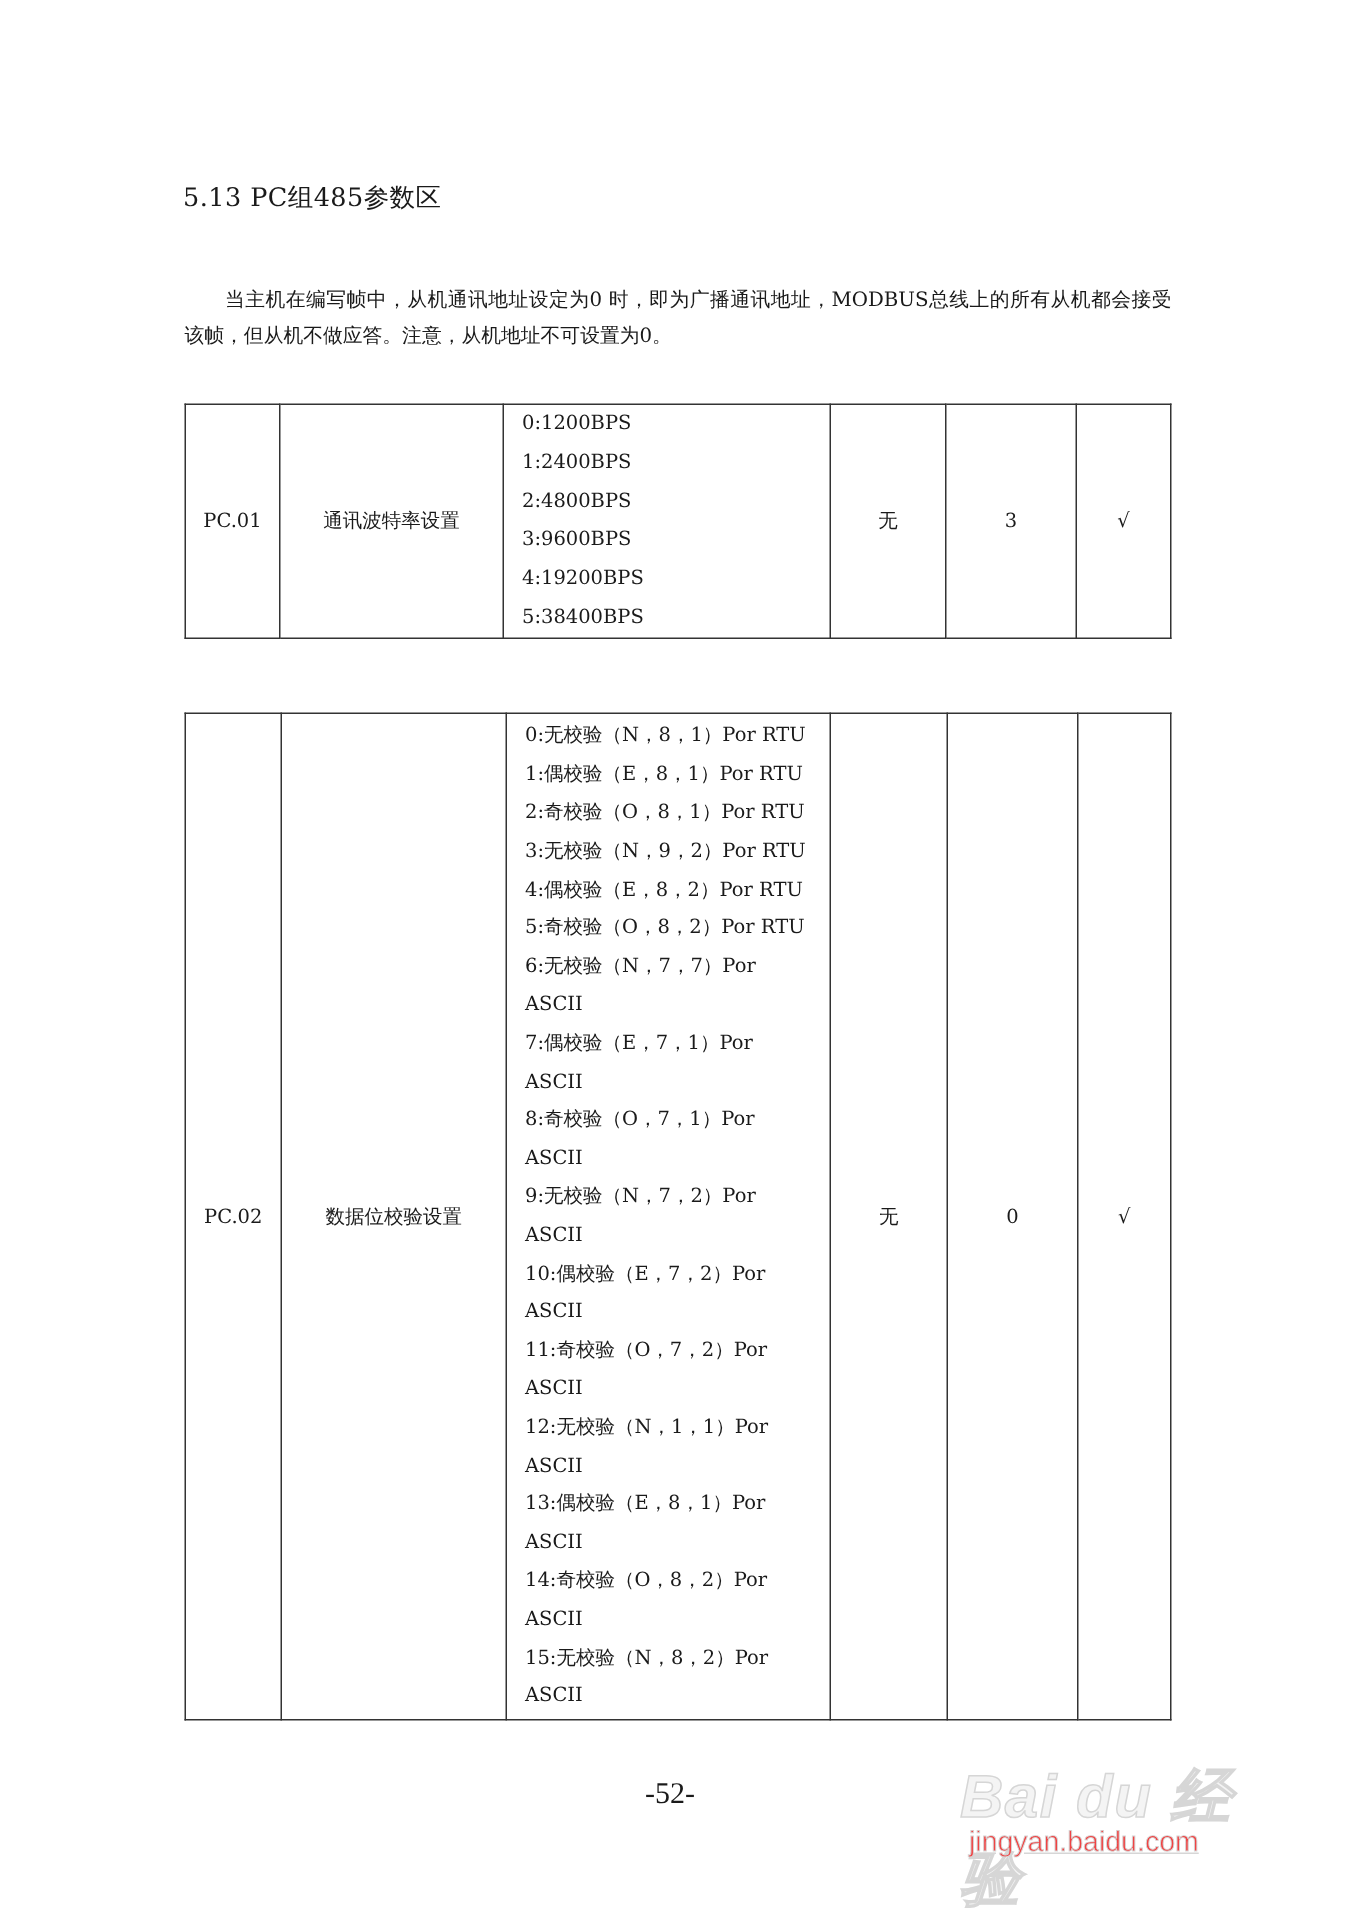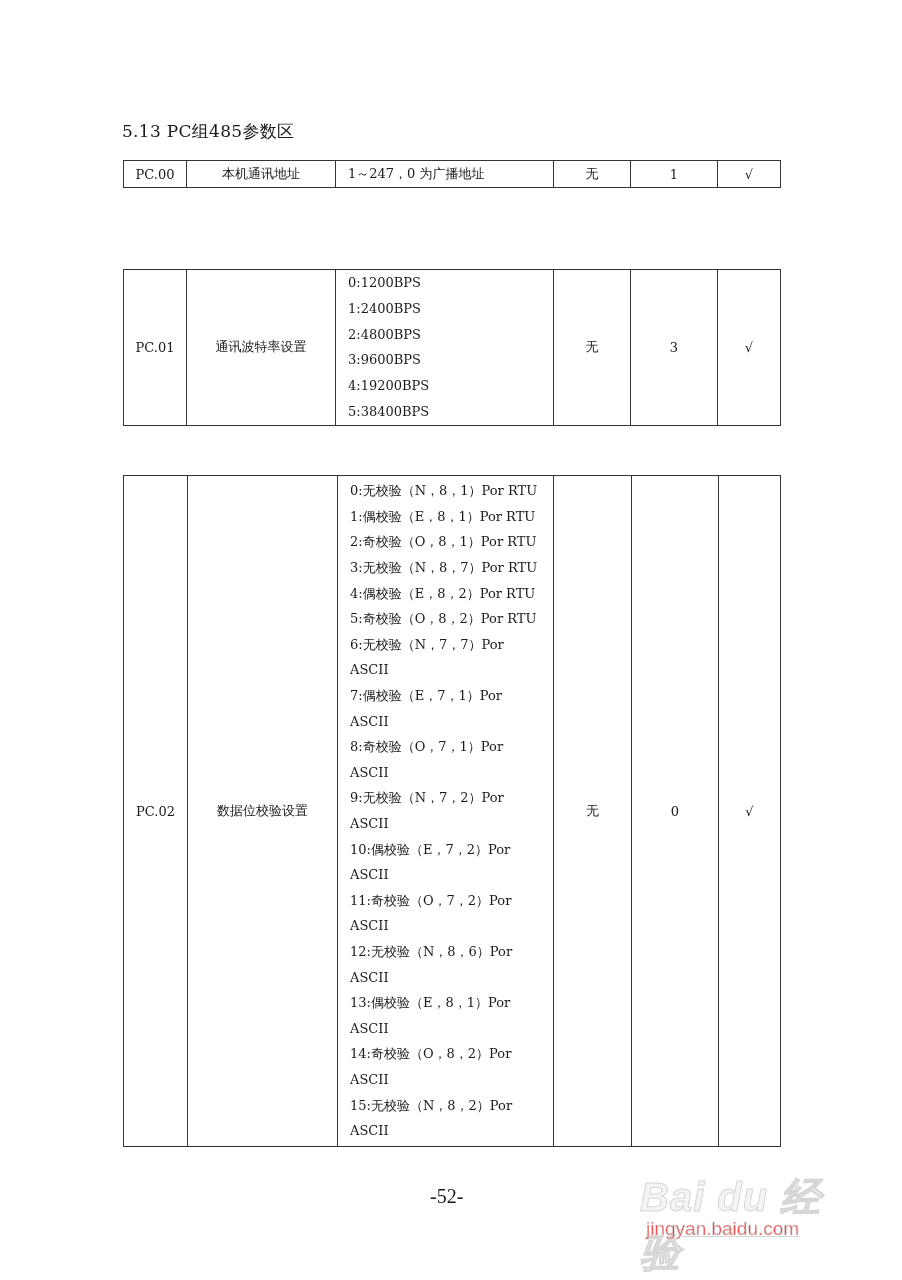--- a/index.html
+++ b/index.html
@@ -23,41 +23,22 @@
              -webkit-text-stroke: 1px #d6d6d6; color: #f4f4f4; font-style: italic; }
   .wm-url { position: absolute; left: 6px; top: 48px; font-size: 19px; -webkit-text-stroke: 0.6px #d6d6d6; color: #ef4444; text-decoration: underline; }
 </style>
 </head>
 <body>
 
 <div class="page">
 
   <div class="heading">5.13 PC组485参数区</div>
 
-  <table class="ptab" style="top:160px;">
-    <colgroup>
-        <col style="width:63px">
-        <col style="width:149px">
-        <col style="width:218px">
-        <col style="width:77px">
-        <col style="width:87px">
-        <col style="width:63px">
-      </colgroup>
-    <tbody>
-        <tr style="height:27px;">
-      <td>PC.00</td>
-      <td>本机通讯地址</td>
-      <td class="opts">1～247，0 为广播地址</td>
-      <td>无</td>
-      <td>1</td>
-      <td>√</td>
-    </tr>
-  </tbody>
-    </table>
 
+  <p class="para" style="top:189px;">当主机在编写帧中，从机通讯地址设定为0 时，即为广播通讯地址，MODBUS总线上的所有从机都会接受该帧，但从机不做应答。注意，从机地址不可设置为0。</p>
 
   <table class="ptab" style="top:269px;">
     <colgroup>
         <col style="width:63px">
         <col style="width:149px">
         <col style="width:218px">
         <col style="width:77px">
         <col style="width:87px">
         <col style="width:63px">
       </colgroup>
@@ -91,36 +72,36 @@
         <col style="width:62px">
       </colgroup>
     <tbody>
         <tr style="height:671px;">
       <td>PC.02</td>
       <td>数据位校验设置</td>
       <td class="opts">
         <span class="opt-line t2">0:无校验（N，8，1）Por RTU</span>
         <span class="opt-line t2">1:偶校验（E，8，1）Por RTU</span>
         <span class="opt-line t2">2:奇校验（O，8，1）Por RTU</span>
-        <span class="opt-line t2">3:无校验（N，8，7）Por RTU</span>
+        <span class="opt-line t2">3:无校验（N，9，2）Por RTU</span>
         <span class="opt-line t2">4:偶校验（E，8，2）Por RTU</span>
         <span class="opt-line t2">5:奇校验（O，8，2）Por RTU</span>
         <span class="opt-line t2">6:无校验（N，7，7）Por</span>
         <span class="opt-line t2">ASCII</span>
         <span class="opt-line t2">7:偶校验（E，7，1）Por</span>
         <span class="opt-line t2">ASCII</span>
         <span class="opt-line t2">8:奇校验（O，7，1）Por</span>
         <span class="opt-line t2">ASCII</span>
         <span class="opt-line t2">9:无校验（N，7，2）Por</span>
         <span class="opt-line t2">ASCII</span>
         <span class="opt-line t2">10:偶校验（E，7，2）Por</span>
         <span class="opt-line t2">ASCII</span>
         <span class="opt-line t2">11:奇校验（O，7，2）Por</span>
         <span class="opt-line t2">ASCII</span>
-        <span class="opt-line t2">12:无校验（N，8，6）Por</span>
+        <span class="opt-line t2">12:无校验（N，1，1）Por</span>
         <span class="opt-line t2">ASCII</span>
         <span class="opt-line t2">13:偶校验（E，8，1）Por</span>
         <span class="opt-line t2">ASCII</span>
         <span class="opt-line t2">14:奇校验（O，8，2）Por</span>
         <span class="opt-line t2">ASCII</span>
         <span class="opt-line t2">15:无校验（N，8，2）Por</span>
         <span class="opt-line t2">ASCII</span>
       </td>
       <td>无</td>
       <td>0</td>

